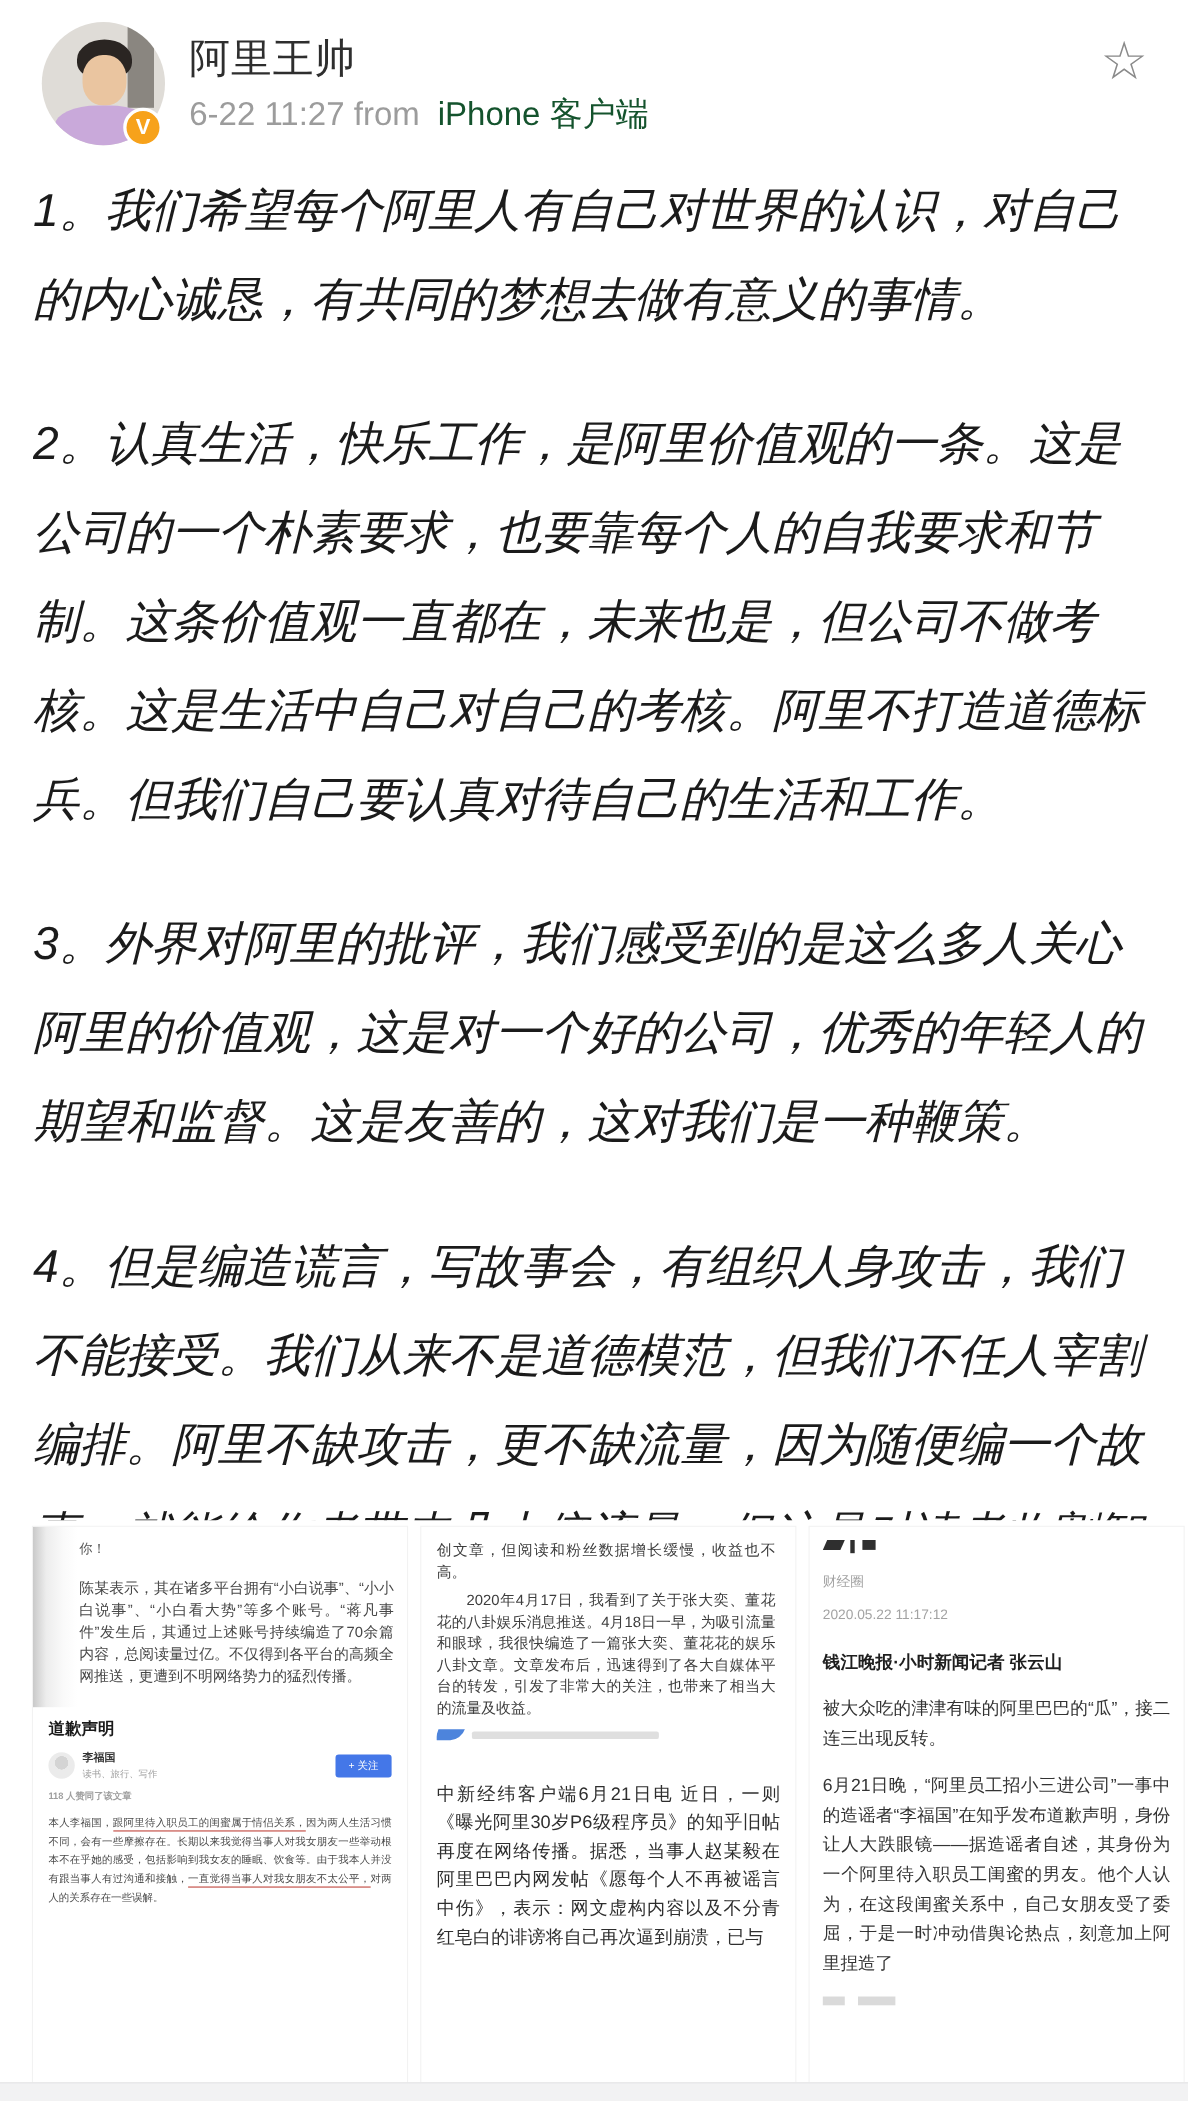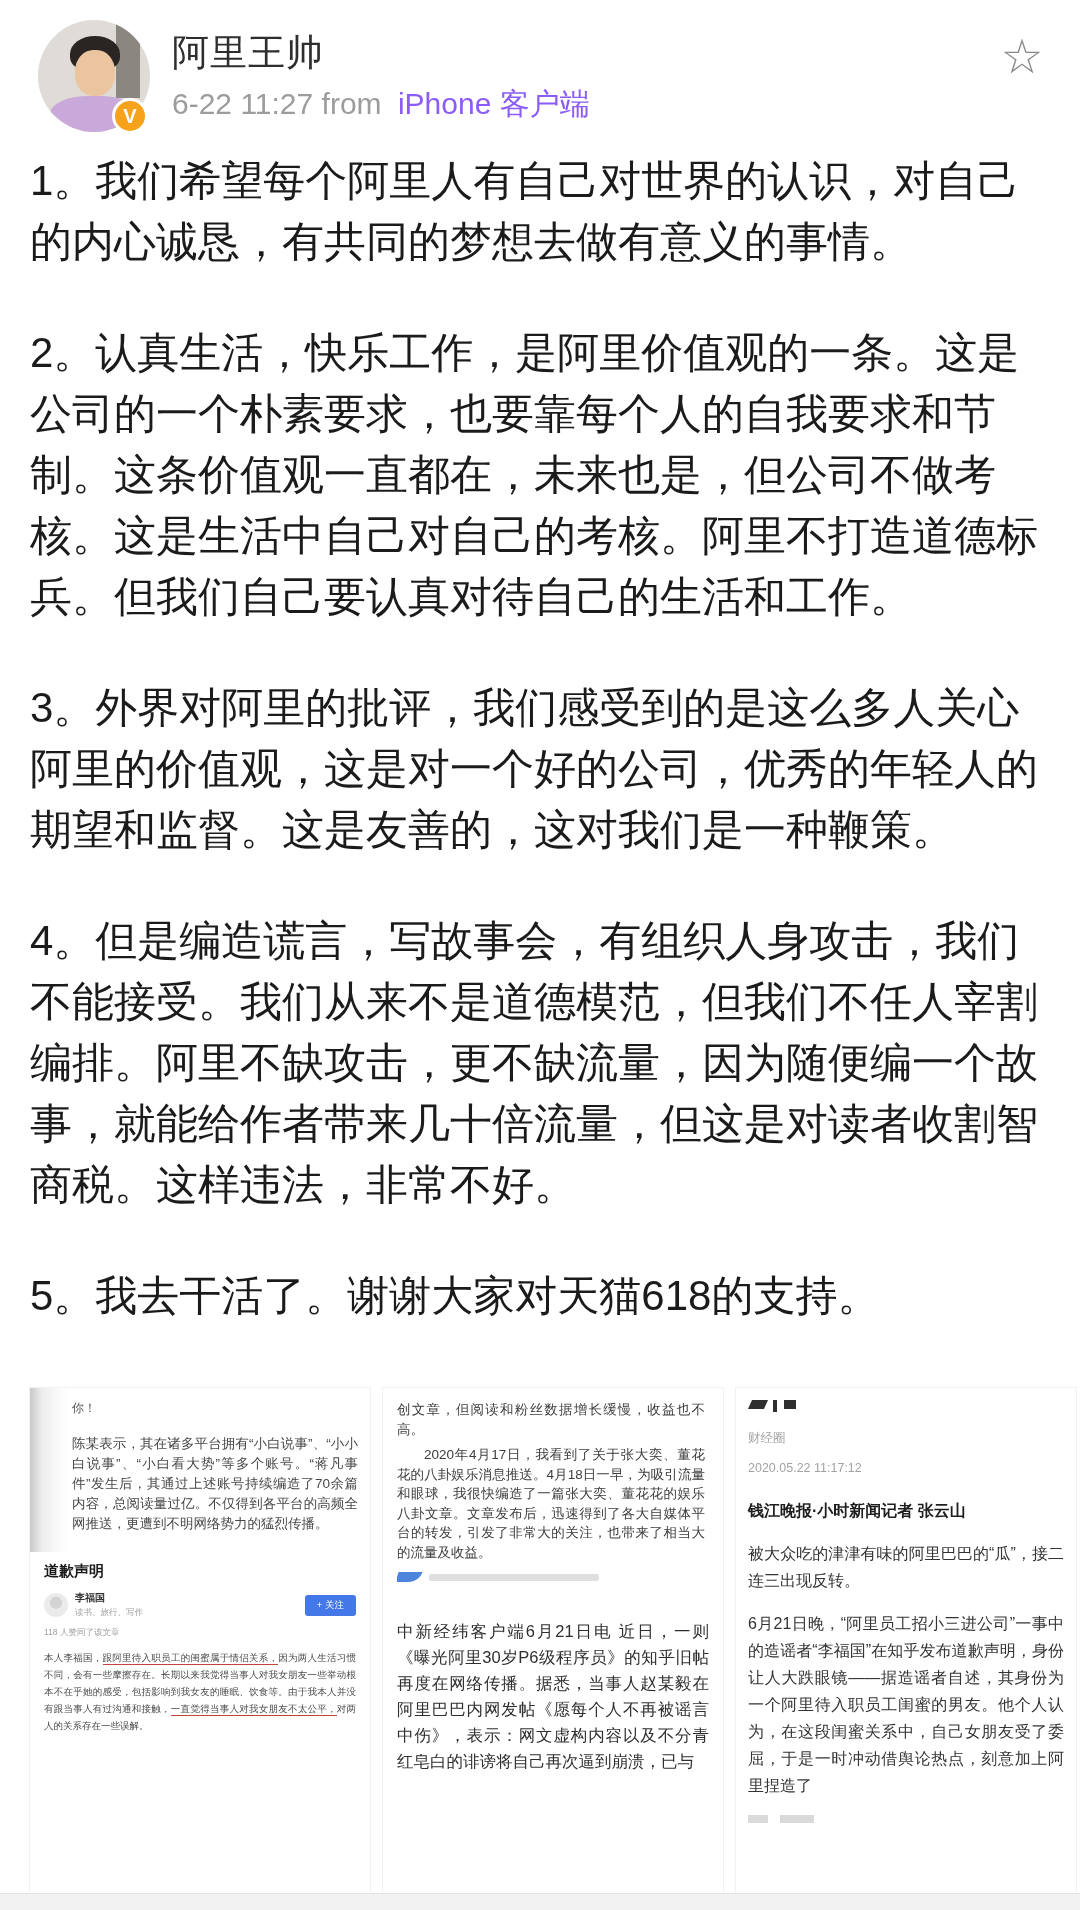--- a/index.html
+++ b/index.html
@@ -15,28 +15,28 @@
                 border-radius:50% 50% 42% 42%;}
   .avatar .face{position:absolute;left:37px;top:30px;width:40px;height:46px;background:#eac5a0;
                 border-radius:46%;}
   .avatar .shirt{position:absolute;left:12px;top:76px;width:88px;height:40px;background:#c9a9da;
                  border-radius:44% 44% 0 0;}
   .v-badge{position:absolute;left:112px;top:98px;width:36px;height:36px;border-radius:50%;
            background:#f7a21b;border:3px solid #ffffff;color:#fff;font-weight:bold;font-size:20px;
            display:flex;align-items:center;justify-content:center;box-sizing:border-box;}
   .u-name{position:absolute;left:172px;top:28px;font-size:37px;color:#2e2e2e;letter-spacing:1px;}
   .meta-line{position:absolute;left:172px;top:84px;font-size:30px;color:#9c9c9c;}
-  .meta-line .src{color:#8b5cf6;margin-left:8px;}
+  .meta-line .src{color:#14532d;margin-left:8px;}
   .meta-line .fromw{}
   .star-btn{position:absolute;right:28px;top:26px;width:60px;height:60px;display:flex;
             align-items:center;justify-content:center;font-size:48px;color:#8a8a8a;}
 
   
   .post-text{position:absolute;left:30px;top:150px;width:1020px;height:1232px;overflow:hidden;
-             font-size:42px;line-height:61px;color:#1b1b1b;}
+             font-size:42px;line-height:81px;color:#1b1b1b;font-style:italic;}
   .post-text p{margin:0 0 50px 0;}
 
   
   .attachments{position:absolute;left:30px;top:1388px;display:flex;gap:13px;}
   .att-img{width:340px;height:505px;background:#fff;overflow:hidden;position:relative;
            box-shadow:0 0 0 1px rgba(0,0,0,0.05);box-sizing:border-box;}
 
   
   .img1-page{padding:10px 12px 4px 42px;background:linear-gradient(90deg,#c9c9c9 0px,#ededed 12px,#fafafa 28px,#ffffff 40px);
              font-size:13.5px;line-height:20px;color:#474747;text-align:justify;}
@@ -45,21 +45,21 @@
   .img1-page .ind{text-indent:1em;}
   .apology{padding:8px 14px 0 14px;}
   .apology h4{margin:2px 0 10px 0;font-size:15px;color:#1a1a1a;}
   .author-row{display:flex;align-items:center;gap:7px;}
   .mini-avatar{width:24px;height:24px;border-radius:50%;flex:0 0 auto;
                background:radial-gradient(circle at 50% 40%,#d4d4d4 0 32%,#ebebeb 33%);}
   .a-name{font-size:10px;font-weight:bold;color:#333;}
   .a-tag{font-size:8.5px;color:#9e9e9e;margin-top:2px;}
   .follow-btn{margin-left:auto;background:#4477e8;color:#ffffff;font-size:9.5px;
               padding:4px 12px;border-radius:3px;white-space:nowrap;}
-  .likes{font-size:8.5px;color:#9e9e9e;margin:8px 0 10px 0;}
+  .likes{font-size:8.5px;color:#9e9e9e;margin:8px 0 10px 0;font-weight:bold;}
   .stmt{font-size:9.5px;line-height:17px;color:#4a4a4a;text-align:justify;margin:0 0 11px 0;}
   .ru{border-bottom:1.5px solid #c0453c;padding-bottom:1px;}
 
   
   .img2-inner{padding:12px 14px;font-size:13.5px;line-height:19.5px;color:#3d3d3d;text-align:justify;}
   .img2-inner p{margin:0 4px 6px 0;}
   .img2-inner .pind{text-indent:2em;}
   .logo-row{display:flex;align-items:center;gap:8px;height:18px;margin-top:4px;overflow:hidden;}
   .swoosh{display:inline-block;width:24px;height:10px;background:#2e6fd6;opacity:.85;
           border-radius:0 0 12px 2px;transform:skewX(-18deg);}

